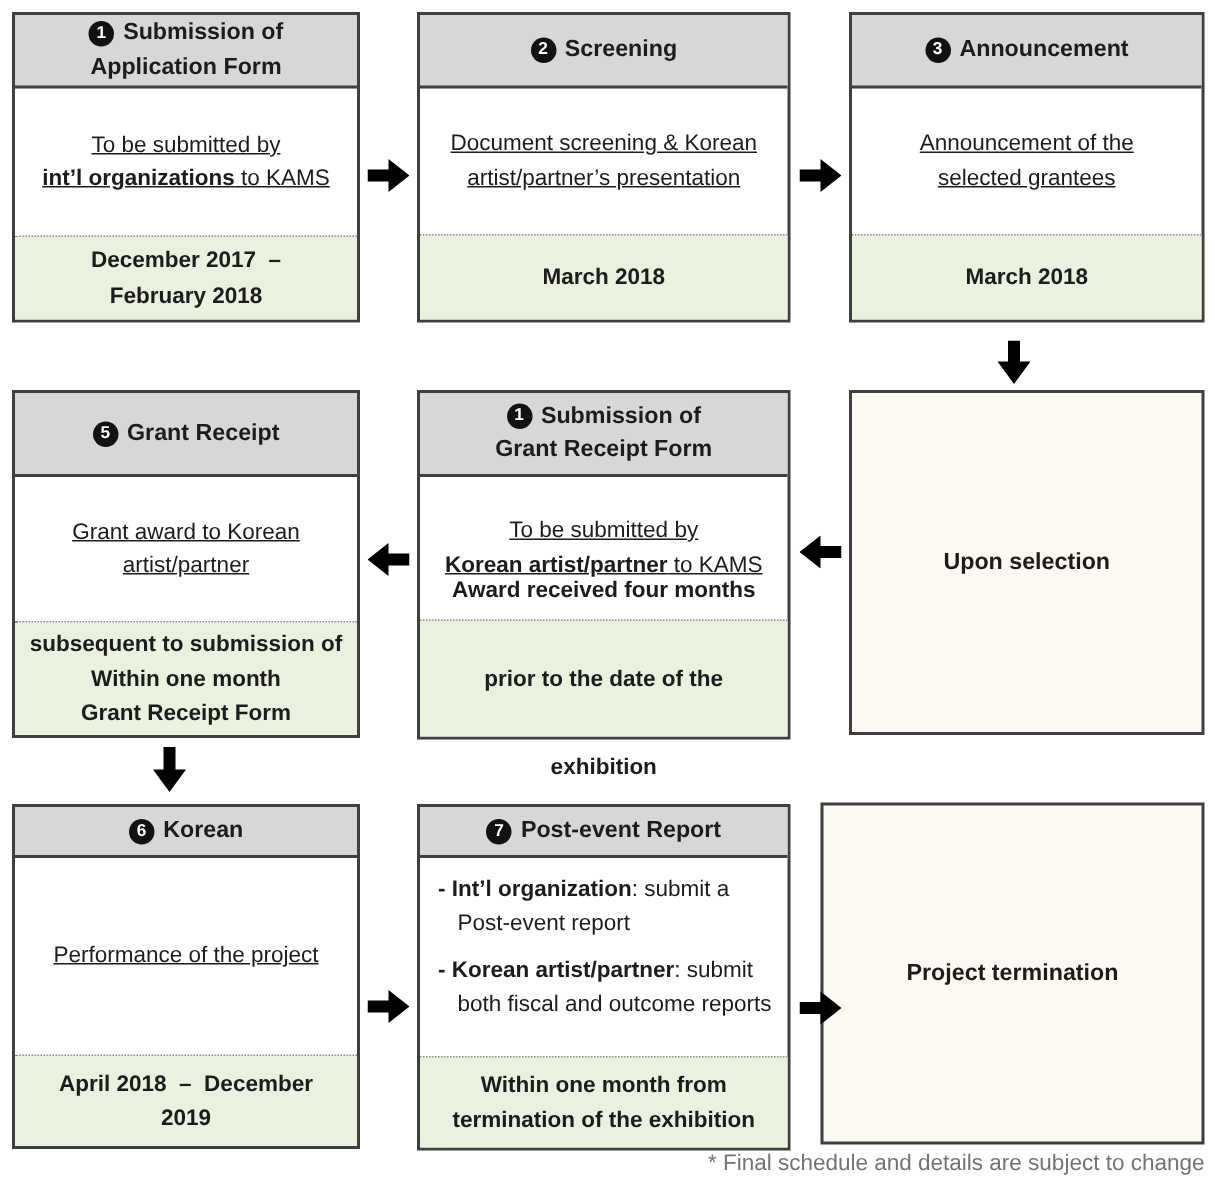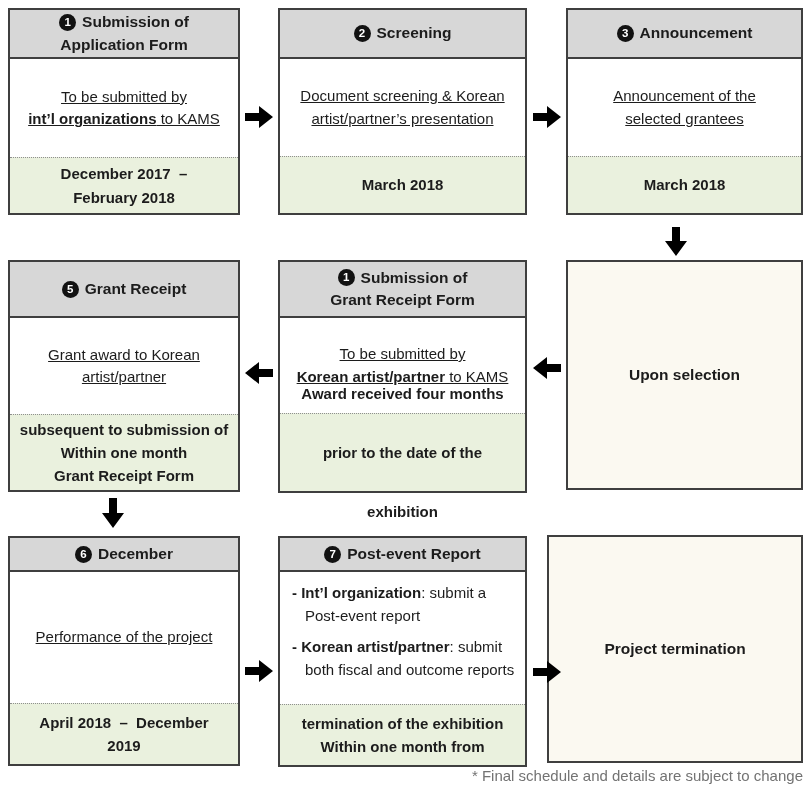--- a/index.html
+++ b/index.html
@@ -118,21 +118,21 @@
   </div>
 
   <div class="plainbox" style="left:566px;top:260px;width:237px;height:230px;">
     <span>Upon selection</span>
   </div>
 
   <div class="fbox" style="left:8px;top:536px;width:232px;height:230px;">
     <div class="hdr" style="height:32px;">
       <div class="hdr-line1">
         <span class="numcircle">6</span>
-        <span>December</span>
+        <span>Korean</span>
       </div>
     </div>
     <div class="bod">
       <div>Performance of the project</div>
     </div>
     <div class="ftr" style="height:60px;">
       <div>April 2018  –  December</div>
       <div>2019</div>
     </div>
   </div>
@@ -148,22 +148,22 @@
       <div class="bullet">
         <span class="bold">-</span>
         <span class="bold">Int’l organization</span><span>: submit a Post-event report</span>
       </div>
       <div class="bullet">
         <span class="bold">-</span>
         <span class="bold">Korean artist/partner</span><span>: submit both fiscal and outcome reports</span>
       </div>
     </div>
     <div class="ftr" style="height:60px;">
+      <div>Within one month from</div>
       <div>termination of the exhibition</div>
-      <div>Within one month from</div>
     </div>
   </div>
 
   <div class="plainbox" style="left:547px;top:535px;width:256px;height:228px;">
     <span>Project termination</span>
   </div>
 
   <div class="arrow" style="left:245px;top:106px;">
     <svg width="28" height="22" viewBox="0 0 28 22">
         <polygon points="0,7 14,7 14,0 28,11 14,22 14,15 0,15" fill="#000"></polygon>

